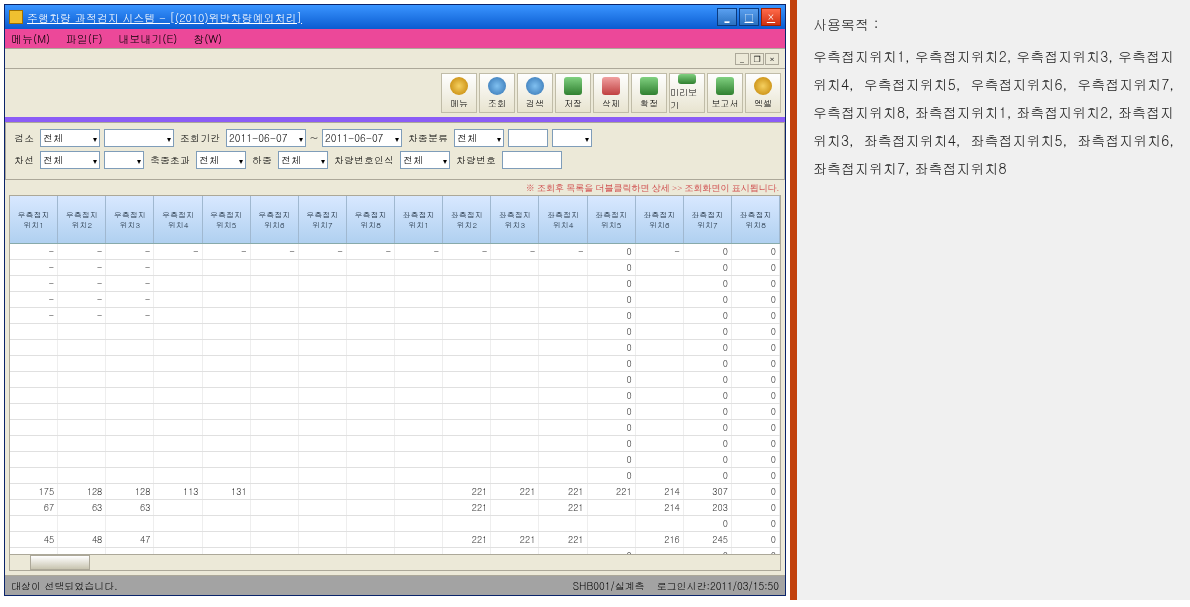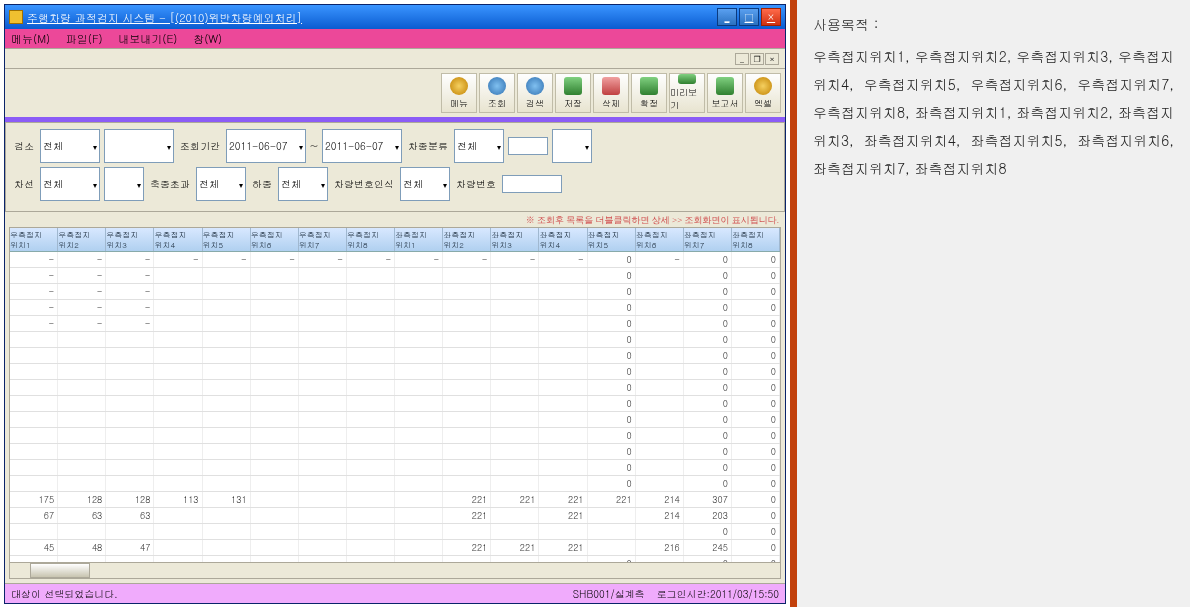--- a/index.html
+++ b/index.html
@@ -20,33 +20,33 @@
 .toolbar { background: #ece9d8; padding: 4px; border-bottom: 5px solid #8b5cf6; display: flex; gap: 2px; justify-content: flex-end; }
 .tbicon { width: 36px; height: 40px; background: linear-gradient(#fefefe,#e8e4d0); border: 1px solid #c0bca8; display: flex; flex-direction: column; align-items: center; justify-content: center; font-size: 9px; gap: 2px; }
 .tbicon .ico { width: 18px; height: 18px; }
 .ico.a { background: radial-gradient(circle,#f5d060,#c08000); border-radius: 50%; }
 .ico.b { background: radial-gradient(circle,#80c0f0,#3070b0); border-radius: 50%; }
 .ico.c { background: linear-gradient(#80d080,#308030); border-radius: 3px; }
 .ico.d { background: linear-gradient(#f0a0a0,#c04040); border-radius: 3px; }
 .filterarea { background: #ece9d8; padding: 6px; border: 1px solid #aca899; }
 .frow { display: flex; gap: 4px; align-items: center; margin-bottom: 4px; font-size: 10px; }
 .frow label { padding: 0 2px; }
-.sel { border: 1px solid #7f9db9; background: #fff; height: 34px; font-size: 10px; padding: 0 14px 0 2px; display: inline-flex; align-items: center; position: relative; }
+.sel { border: 1px solid #7f9db9; background: #fff; height: 18px; font-size: 10px; padding: 0 14px 0 2px; display: inline-flex; align-items: center; position: relative; }
 .sel::after { content: "▾"; position: absolute; right: 2px; font-size: 8px; }
 .inp { border: 1px solid #7f9db9; background: #fff; height: 18px; font-size: 10px; padding: 0 2px; display: inline-flex; align-items: center; }
 .hint { color: #d05050; font-size: 9px; text-align: right; margin: 2px 6px 0 0; font-family: Liberation Serif, serif; }
 .grid { margin: 0 4px 4px 4px; border: 1px solid #aca899; background: #fff; }
 .grid-hd { display: flex; background: linear-gradient(#d8e8ff,#b0d0f0); border-bottom: 1px solid #8aa; }
-.grid-hd div { flex: 1; font-size: 8px; padding: 2px 0; border-right: 1px solid #a0b8d0; line-height: 1.2; white-space: pre-line; color: #234; }
+.grid-hd div { flex: 1; text-align: center; font-size: 8px; padding: 14px 0; border-right: 1px solid #a0b8d0; line-height: 1.2; white-space: pre-line; color: #234; }
 .grid-body { height: 310px; overflow: auto; }
 .grow { display: flex; border-bottom: 1px solid #e0e0e0; }
 .grow div { flex: 1; text-align: right; font-size: 9px; padding: 1px 3px; border-right: 1px solid #eee; height: 15px; line-height: 13px; color: #333; }
 .hscroll { height: 16px; background: #ece9d8; border-top: 1px solid #aca899; display: flex; }
 .hscroll .thumb { width: 60px; background: linear-gradient(#fff,#c8c4b0); border: 1px solid #aca899; margin-left: 20px; }
-.status { height: 20px; background: #f0abfc; border-top: 1px solid #aca899; display: flex; align-items: center; justify-content: flex-end; font-size: 10px; padding: 0 6px; gap: 12px; }
+.status { height: 20px; background: #a3a3a3; border-top: 1px solid #aca899; display: flex; align-items: center; justify-content: flex-end; font-size: 10px; padding: 0 6px; gap: 12px; }
 .status .l { margin-right: auto; }
 .sidepanel { flex: 1; background: #f0f0f0; padding: 10px 16px; border-left: 7px solid #c2410c; font-size: 14px; line-height: 2.0; color: #222; text-align: justify; }
 .sidepanel p { margin-bottom: 4px; }
 </style>
 </head>
 <body>
 
 <div class="app-wrap">
 <div class="win">
   <div class="titlebar">

